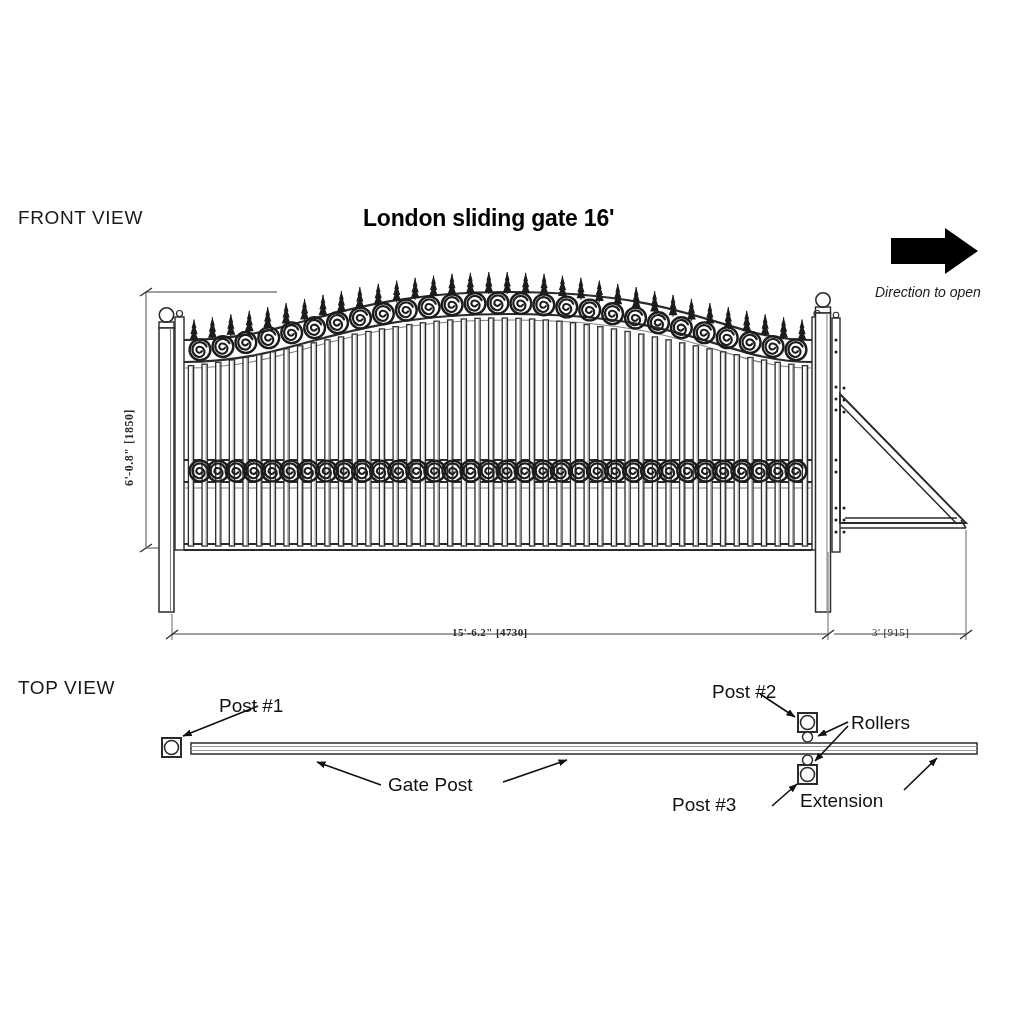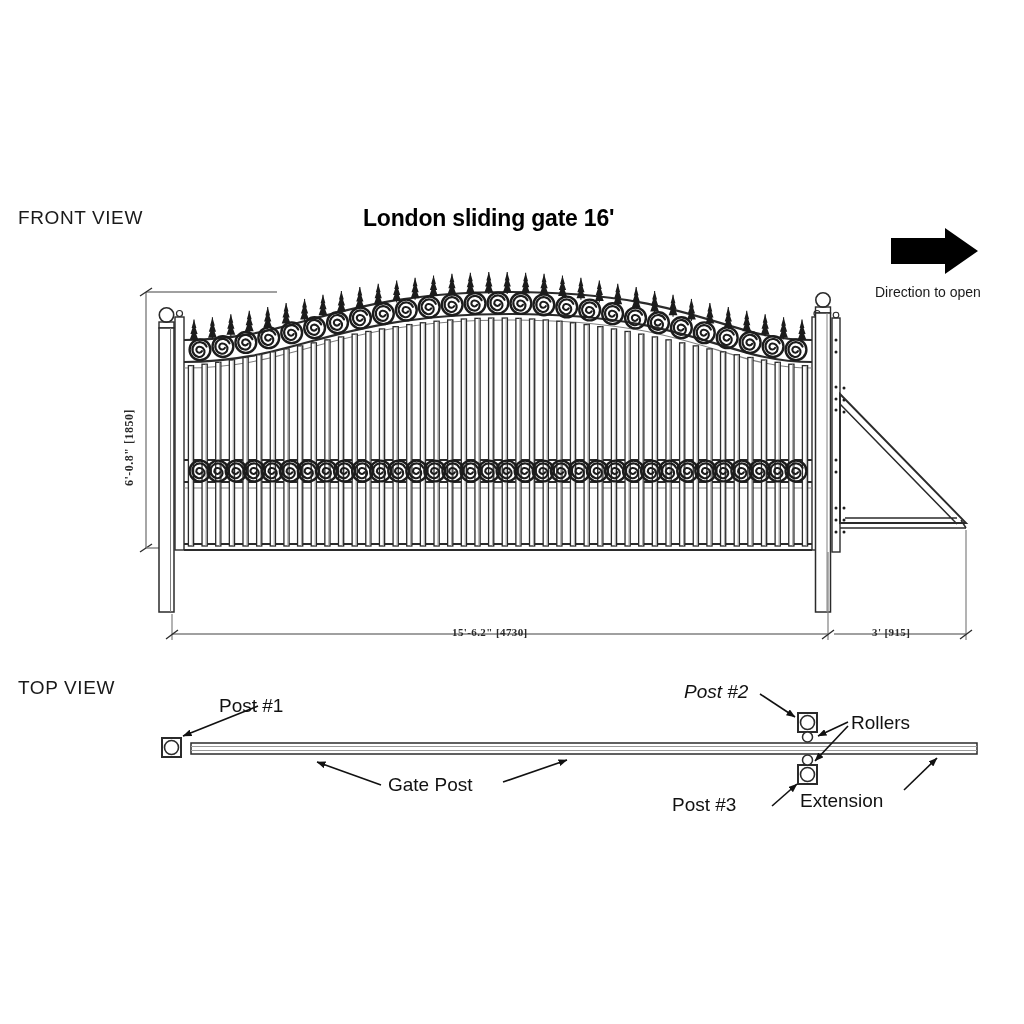--- a/index.html
+++ b/index.html
@@ -43,20 +43,21 @@
     font-size: 23px;
     font-weight: bold;
     letter-spacing: -0.2px;
     color: #000000;
     margin-left: 41px;
   }
   #direction-label {
     left: 875px; top: 285px;
     font-size: 14px;
     color: #1a1a1a;
+    font-style: italic;
   }
   #height-dim-label {
     left: 123px; top: 376px;
     width: 18px;
     font-size: 12px;
     font-family: "Liberation Serif", serif;
     font-weight: bold;
     letter-spacing: 0.5px;
     transform-origin: left top;
     transform: rotate(-90deg) translate(-110px, 0px);
@@ -67,33 +68,33 @@
     font-size: 11px;
     font-family: "Liberation Serif", serif;
     font-weight: bold;
     letter-spacing: 0.4px;
     color: #2a2a2a;
   }
   #ext-dim-label {
     left: 872px; top: 627px;
     font-size: 11px;
     font-family: "Liberation Serif", serif;
-    font-weight: bold;
+    font-weight: normal;
     letter-spacing: 0.4px;
     color: #2a2a2a;
   }
   .callout {
     position: absolute;
     white-space: nowrap;
     font-size: 19px;
     color: #111111;
     line-height: 1;
   }
   #callout-post1 { left: 219px; top: 696px; }
-  #callout-post2 { left: 684px; top: 682px; font-style: italic; }
+  #callout-post2 { left: 712px; top: 682px; }
   #callout-post3 { left: 672px; top: 795px; }
   #callout-rollers { left: 851px; top: 713px; }
   #callout-extension { left: 800px; top: 791px; text-align: center; }
   #callout-gatepanel { left: 388px; top: 775px; }
 </style>
 </head>
 <body>
 
 <div id="stage">
 

